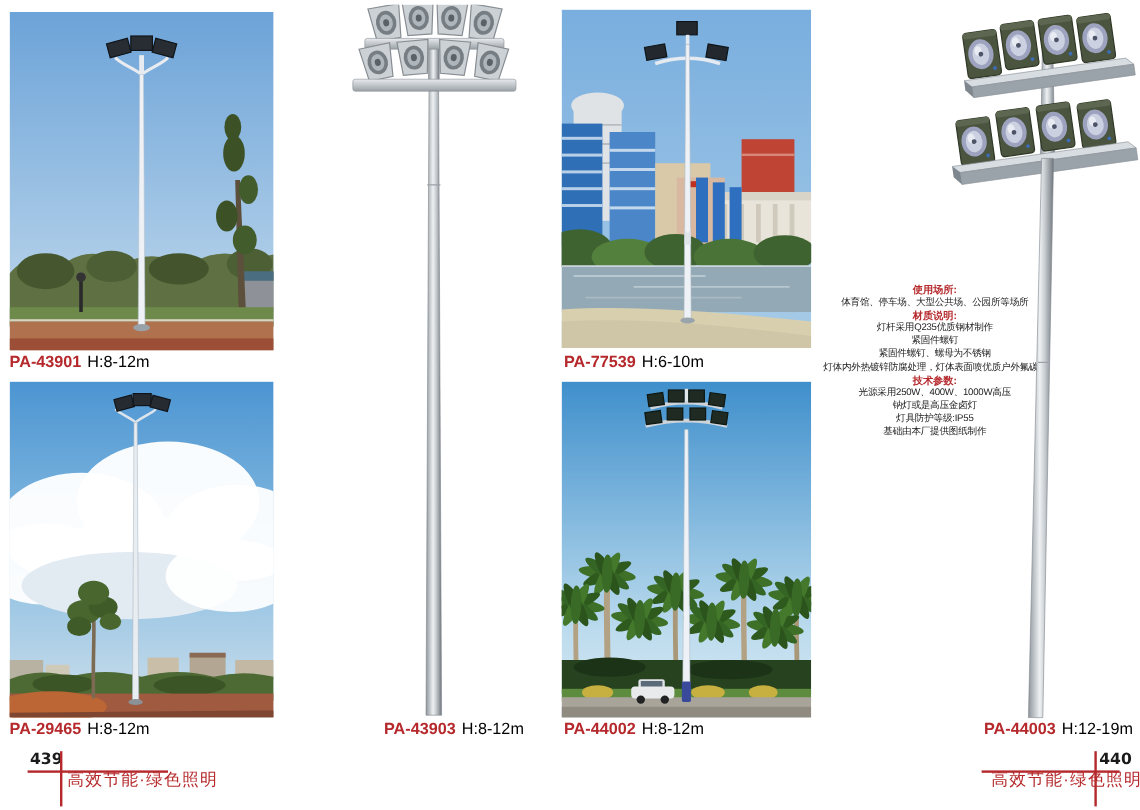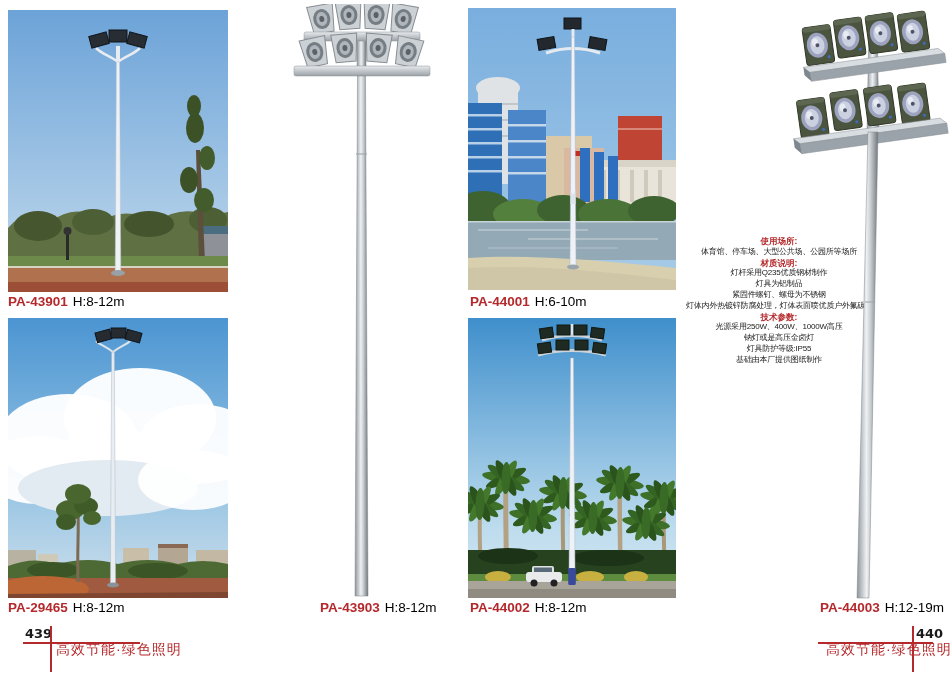--- a/index.html
+++ b/index.html
@@ -254,21 +254,21 @@
         <path d="M78,45 Q105,36 132,45" stroke="#e4eaf0" stroke-width="3" fill="none"></path>
         <rect x="70" y="30" width="17" height="11" fill="#22282e" stroke="#0f1418" transform="rotate(-10 78 36)"></rect>
         <rect x="121" y="30" width="17" height="11" fill="#22282e" stroke="#0f1418" transform="rotate(10 129 36)"></rect>
         <path d="M103.5,29 L106.5,29 L108,258 L102,258 Z" fill="#eef2f6" stroke="#b0bac6" stroke-width="0.5"></path>
         <path d="M102.6,182 Q105,190 107.4,182 L107.6,196 L102.4,196 Z" fill="#dde4ea"></path>
         <ellipse cx="105" cy="259" rx="6" ry="2.5" fill="#9aa4ac"></ellipse>
       </g>
     </svg>
   </figure>
   <div class="plabel" style="left:470px;top:294px">
-    <span class="pcode">PA-44001</span><span class="pheight">H:6-10m</span>
+    <span class="pcode">PA-77539</span><span class="pheight">H:6-10m</span>
   </div>
 
   <figure style="left:468px;top:318px;">
     <svg width="208" height="280" viewBox="0 0 208 280">
       <defs>
         <linearGradient id="g5sky" x1="0" y1="0" x2="0" y2="1">
           <stop offset="0" stop-color="#3f8fcc"></stop>
             <stop offset="0.75" stop-color="#bddcee"></stop>
             <stop offset="1" stop-color="#d8e8f2"></stop>
         </linearGradient>
@@ -338,21 +338,21 @@
   </figure>
   <div class="plabel" style="left:470px;top:600px">
     <span class="pcode">PA-44002</span><span class="pheight">H:8-12m</span>
   </div>
 
   <div class="desc">
     <div class="d-head">使用场所:</div>
     <div class="d-line">体育馆、停车场、大型公共场、公园所等场所</div>
     <div class="d-head">材质说明:</div>
     <div class="d-line">灯杆采用Q235优质钢材制作</div>
-    <div class="d-line">灯具为铝制品</div>
+    <div class="d-line">紧固件螺钉</div>
     <div class="d-line">紧固件螺钉、螺母为不锈钢</div>
     <div class="d-line">灯体内外热镀锌防腐处理，灯体表面喷优质户外氟碳漆</div>
     <div class="d-head">技术参数:</div>
     <div class="d-line">光源采用250W、400W、1000W高压</div>
     <div class="d-line">钠灯或是高压金卤灯</div>
     <div class="d-line">灯具防护等级:IP55</div>
     <div class="d-line">基础由本厂提供图纸制作</div>
   </div>
 
   <figure style="left:785px;top:2px;">

